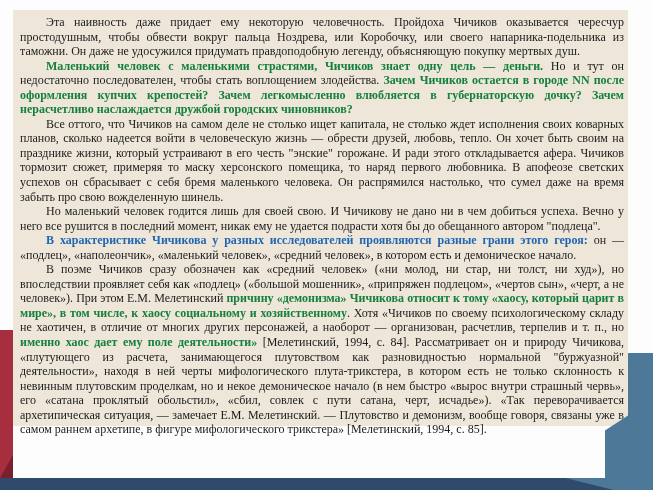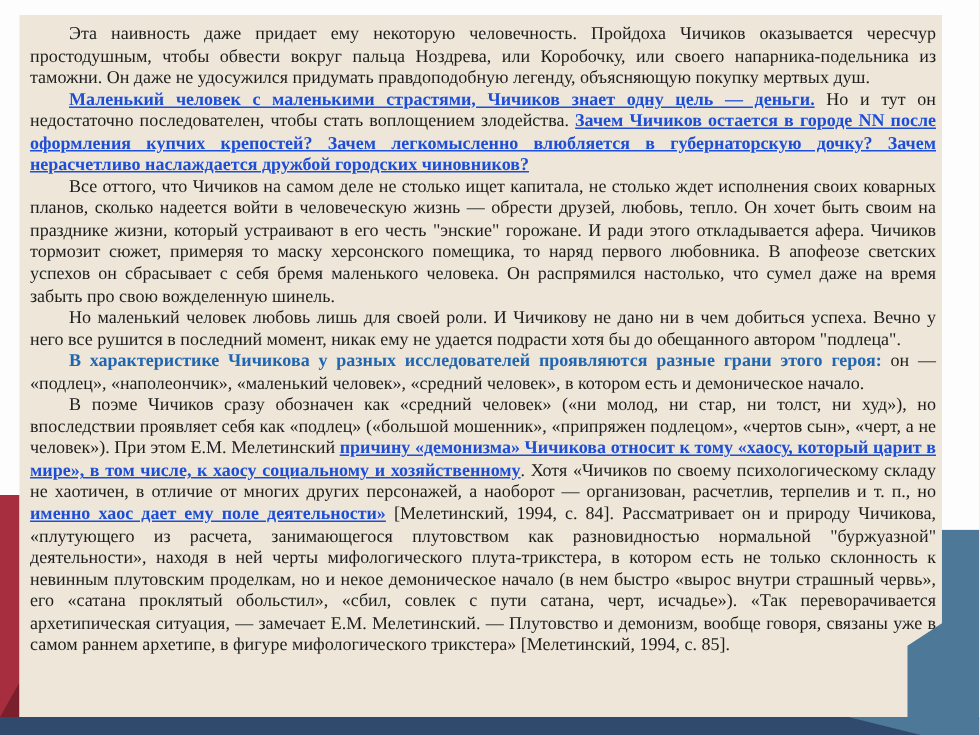--- a/index.html
+++ b/index.html
@@ -7,39 +7,39 @@
     width: 653px; height: 490px;
     background: #fdfdfd;
     position: relative;
     overflow: hidden;
     font-family: "Liberation Serif", "DejaVu Serif", serif;
   }
   .slide { position: absolute; inset: 0; }
   .content-panel {
     position: absolute;
     left: 13px; top: 10px;
-    width: 615px; height: 468px;
+    width: 615px; height: 416px;
     background: #ede6d9;
     box-sizing: border-box;
     padding: 5px 4px 0 7px;
     z-index: 1;
   }
   .text-block {
     font-size: 12px;
     line-height: 14.55px;
     color: #1c1c1c;
     letter-spacing: 0px;
   }
   .text-block p {
     margin: 0;
     text-indent: 26px;
     text-align: justify;
   }
   .run-black { color: #1c1c1c; }
-  .run-red   { color: #1d4ed8; font-weight: bold; text-decoration: underline; }
+  .run-red   { color: #15803d; font-weight: bold; }
   .run-blue  { color: #2166b1; font-weight: bold; }
 
   .left-ribbon {
     position: absolute;
     left: 0; top: 330px;
     width: 13px; height: 148px;
     background: #a62e3e;
     z-index: 0;
   }
   .left-ribbon-fold {
@@ -77,21 +77,21 @@
 <div class="slide">
 
   <div class="left-ribbon"></div>
   <div class="left-ribbon-fold"></div>
 
   <div class="content-panel">
     <div class="text-block">
         <p><span class="run-black">Эта наивность даже придает ему некоторую человечность. Пройдоха Чичиков оказывается чересчур простодушным, чтобы обвести вокруг пальца Ноздрева, или Коробочку, или своего напарника-подельника из таможни. Он даже не удосужился придумать правдоподобную легенду, объясняющую покупку мертвых душ.</span></p>
         <p><span class="run-red">Маленький человек с маленькими страстями, Чичиков знает одну цель — деньги.</span><span class="run-black"> Но и тут он недостаточно последователен, чтобы стать воплощением злодейства. </span><span class="run-red">Зачем Чичиков остается в городе NN после оформления купчих крепостей? Зачем легкомысленно влюбляется в губернаторскую дочку? Зачем нерасчетливо наслаждается дружбой городских чиновников?</span></p>
         <p><span class="run-black">Все оттого, что Чичиков на самом деле не столько ищет капитала, не столько ждет исполнения своих коварных планов, сколько надеется войти в человеческую жизнь — обрести друзей, любовь, тепло. Он хочет быть своим на празднике жизни, который устраивают в его честь "энские" горожане. И ради этого откладывается афера. Чичиков тормозит сюжет, примеряя то маску херсонского помещика, то наряд первого любовника. В апофеозе светских успехов он сбрасывает с себя бремя маленького человека. Он распрямился настолько, что сумел даже на время забыть про свою вожделенную шинель.</span></p>
-        <p><span class="run-black">Но маленький человек любовь лишь для своей роли. И Чичикову не дано ни в чем добиться успеха. Вечно у него все рушится в последний момент, никак ему не удается подрасти хотя бы до обещанного автором "подлеца".</span></p>
+        <p><span class="run-black">Но маленький человек годится лишь для своей свою. И Чичикову не дано ни в чем добиться успеха. Вечно у него все рушится в последний момент, никак ему не удается подрасти хотя бы до обещанного автором "подлеца".</span></p>
         <p><span class="run-blue">В характеристике Чичикова у разных исследователей проявляются разные грани этого героя:</span><span class="run-black"> он — «подлец», «наполеончик», «маленький человек», «средний человек», в котором есть и демоническое начало.</span></p>
         <p><span class="run-black">В поэме Чичиков сразу обозначен как «средний человек» («ни молод, ни стар, ни толст, ни худ»), но впоследствии проявляет себя как «подлец» («большой мошенник», «припряжен подлецом», «чертов сын», «черт, а не человек»). При этом Е.М. Мелетинский </span><span class="run-red">причину «демонизма» Чичикова относит к тому «хаосу, который царит в мире», в том числе, к хаосу социальному и хозяйственному</span><span class="run-black">. Хотя «Чичиков по своему психологическому складу не хаотичен, в отличие от многих других персонажей, а наоборот — организован, расчетлив, терпелив и т. п., но </span><span class="run-red">именно хаос дает ему поле деятельности»</span><span class="run-black"> [Мелетинский, 1994, с. 84]. Рассматривает он и природу Чичикова, «плутующего из расчета, занимающегося плутовством как разновидностью нормальной "буржуазной" деятельности», находя в ней черты мифологического плута-трикстера, в котором есть не только склонность к невинным плутовским проделкам, но и некое демоническое начало (в нем быстро «вырос внутри страшный червь», его «сатана проклятый обольстил», «сбил, совлек с пути сатана, черт, исчадье»). «Так переворачивается архетипическая ситуация, — замечает Е.М. Мелетинский. — Плутовство и демонизм, вообще говоря, связаны уже в самом раннем архетипе, в фигуре мифологического трикстера» [Мелетинский, 1994, с. 85].</span></p>
       </div>
   </div>
 
   <div class="right-ribbon"></div>
 
   <div class="bottom-band">
     <div class="bottom-band-navy"></div>
   </div>

